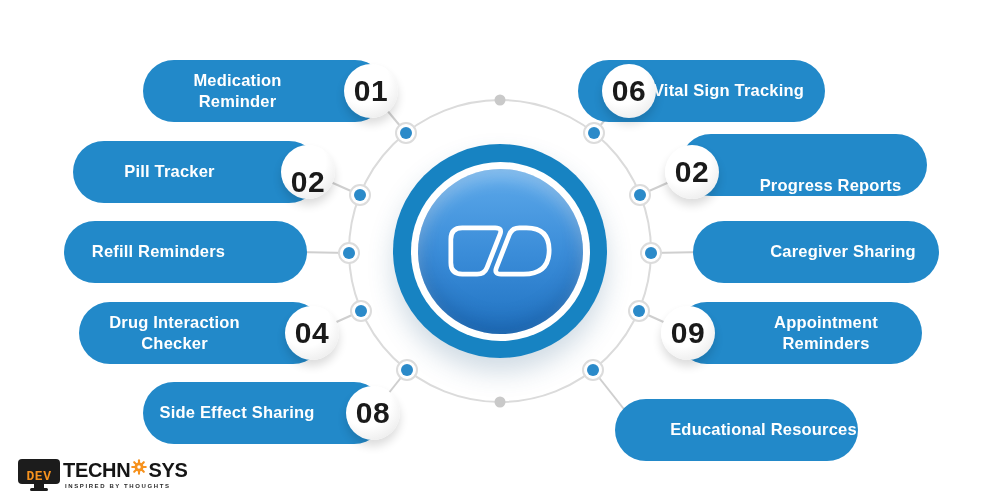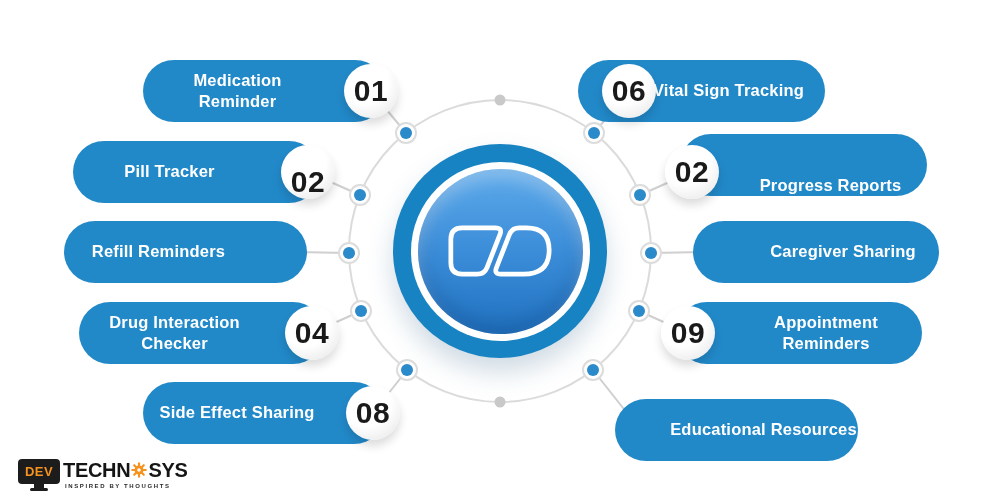--- a/index.html
+++ b/index.html
@@ -59,27 +59,27 @@
     box-shadow:inset 0 10px 16px rgba(255,255,255,.28), inset 0 -10px 20px rgba(0,40,90,.22);
     display:flex;align-items:center;justify-content:center;
   }
   .emblem-core svg{display:block;}
 
   
   .brand{position:absolute;left:18px;top:459px;z-index:3;display:flex;align-items:flex-start;}
   .brand-monitor{display:flex;flex-direction:column;align-items:center;margin-right:3px;}
   .brand-screen{
     width:42px;height:25px;background:#1c1c1c;border-radius:4px;
-    display:flex;align-items:center;justify-content:center;
+    display:flex;align-items:flex-end;justify-content:center;font-family:Liberation Mono, monospace;
   }
   .brand-screen span{color:var(--accent-orange);font-weight:800;font-size:13px;letter-spacing:.5px;}
   .brand-stand{width:10px;height:4px;background:#1c1c1c;}
   .brand-base{width:18px;height:3px;background:#1c1c1c;border-radius:1.5px;}
   .brand-text{display:flex;flex-direction:column;}
-  .brand-name{display:flex;align-items:center;height:22px;}
+  .brand-name{display:flex;height:22px;}
   .brand-name b{font-size:20px;font-weight:800;color:#151515;letter-spacing:-0.3px;}
   .brand-gear{margin:0 1px;display:flex;}
   .brand-tagline{font-size:6px;letter-spacing:1.6px;color:#2a2a2a;font-weight:bold;margin-top:2px;padding-left:2px;}
 </style>
 </head>
 <body>
 
 <div class="canvas">
 
   <svg class="wiring" width="1000" height="500" viewBox="0 0 1000 500">

